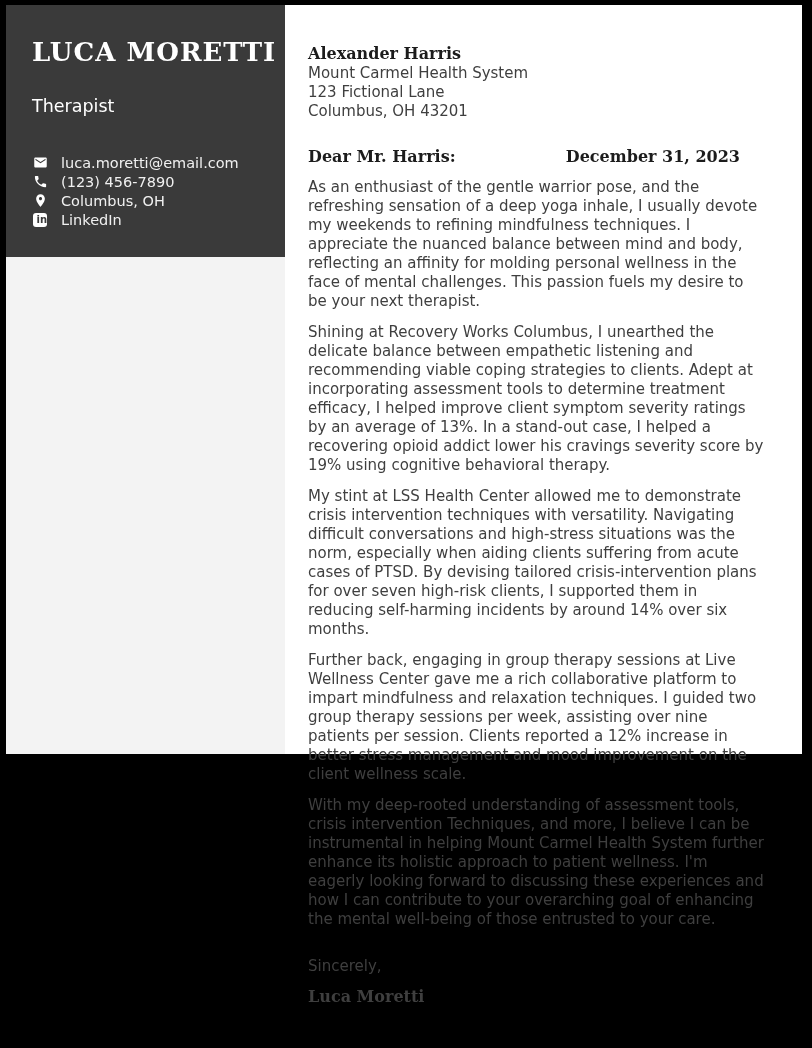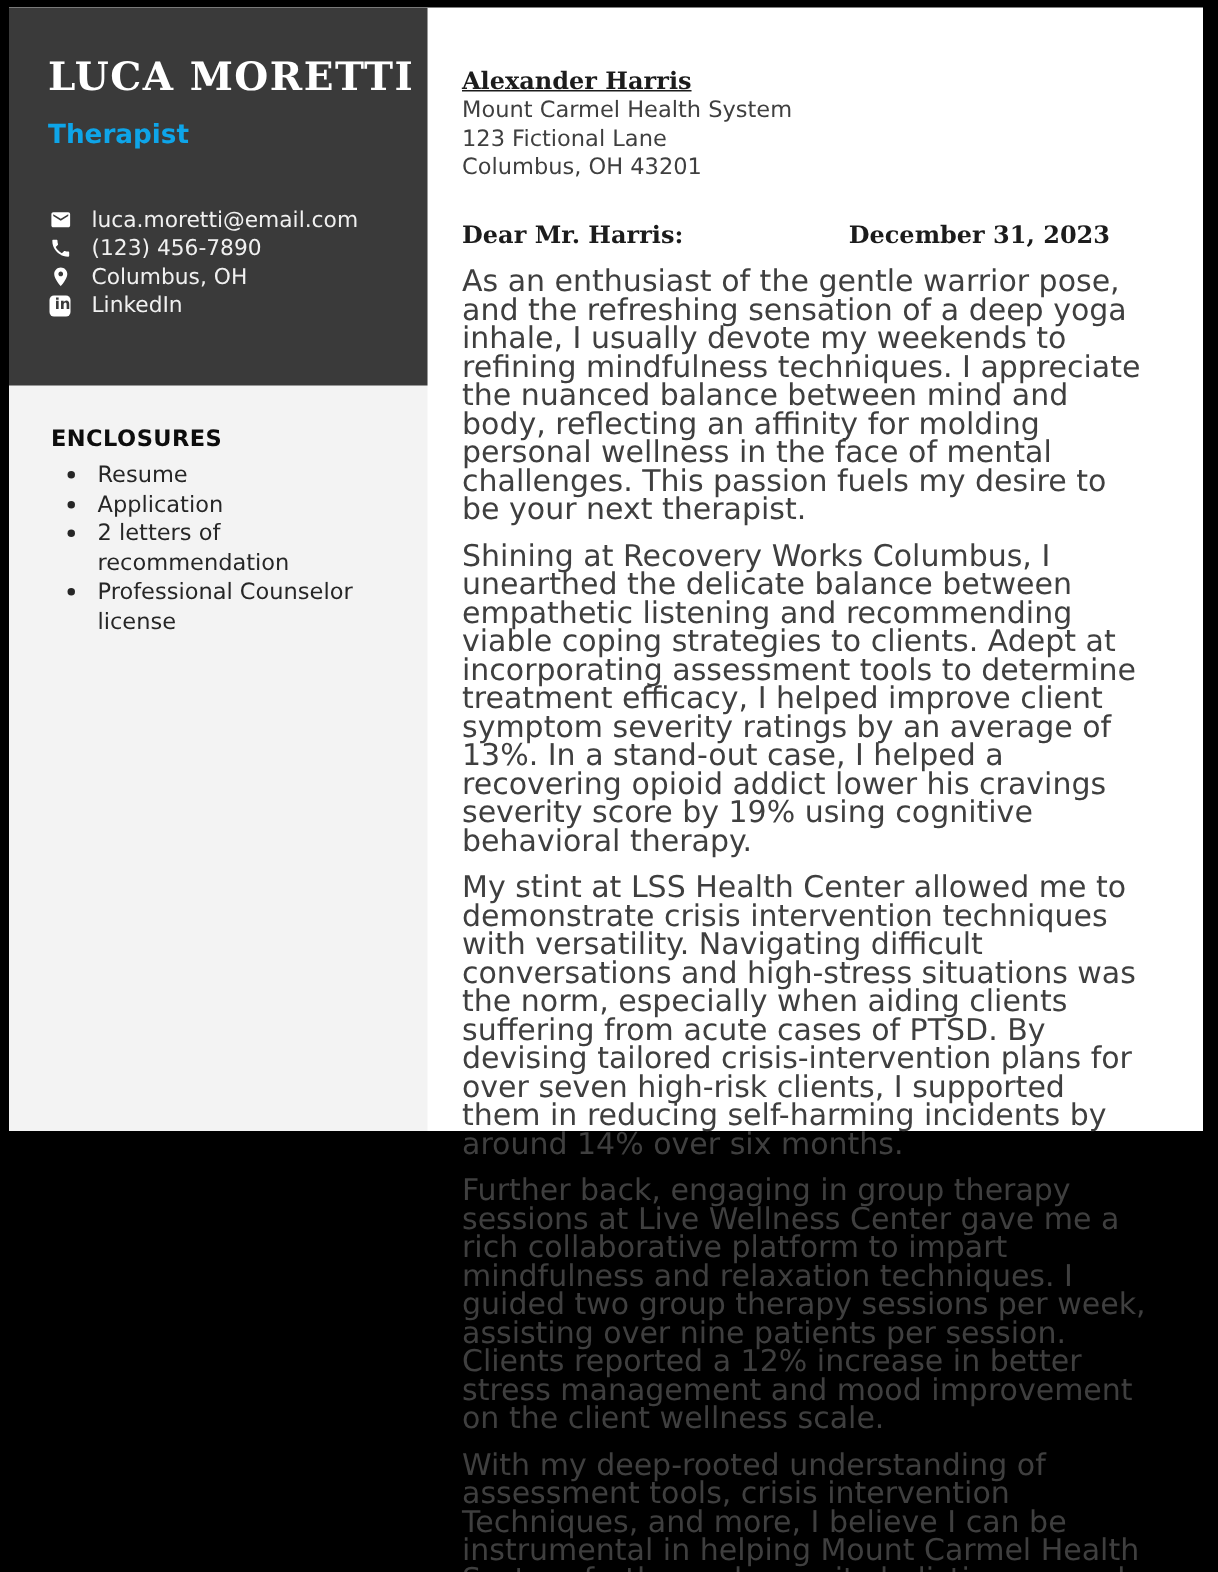--- a/index.html
+++ b/index.html
@@ -34,24 +34,24 @@
   .person-name {
     margin: 0;
     font-family: "DejaVu Serif", "Liberation Serif", serif;
     font-weight: 700;
     font-size: 26px;
     letter-spacing: 1px;
     color: #ffffff;
     white-space: nowrap;
   }
   .job-title {
-    margin-top: 13px;
+    margin-top: 29px;
     font-size: 17.5px;
-    font-weight: 700;
-    color: #0ea5e9;
+    font-weight: 400;
+    color: #ffffff;
   }
   .contacts {
     list-style: none;
     margin: 37px 0 0 0;
     padding: 0;
   }
   .contacts li {
     display: flex;
     align-items: center;
     height: 19px;
@@ -116,33 +116,32 @@
     font-weight: 700;
     color: #1c1c1c;
   }
   .recipient div {
     font-size: 15px;
     line-height: 19px;
   }
   .recipient .recipient-name {
     font-size: 16px;
     line-height: 21px;
-    text-decoration: underline;
   }
   .salutation-row {
     margin-top: 26px;
     display: flex;
     justify-content: space-between;
     align-items: baseline;
   }
   .salutation-row .serif-bold { font-size: 16px; }
   .salutation-row .letter-date { margin-right: 24px; }
   .letter p {
     margin: 12px 0 11px 0;
-    font-size: 20px;
+    font-size: 15px;
     line-height: 19px;
     color: #3f3f3f;
   }
   .letter p.closing { margin: 28px 0 11px 0; }
   .letter p.signature {
     margin: 0;
     font-size: 16px;
   }
 </style>
 </head>
@@ -181,29 +180,20 @@
         </li>
         <li>
           <span class="ic">
             <span class="li-badge">in</span>
           </span>
           <a class="contact-link">LinkedIn</a>
         </li>
       </ul>
     </div>
 
-    <section class="enclosures">
-      <h2>ENCLOSURES</h2>
-      <ul>
-        <li>Resume</li>
-        <li>Application</li>
-        <li>2 letters of recommendation</li>
-        <li>Professional Counselor license</li>
-      </ul>
-    </section>
   </aside>
 
   <main class="letter">
     <div class="recipient">
       <div class="serif-bold recipient-name">Alexander Harris</div>
       <div>Mount Carmel Health System</div>
       <div>123 Fictional Lane</div>
       <div>Columbus, OH 43201</div>
     </div>
 

